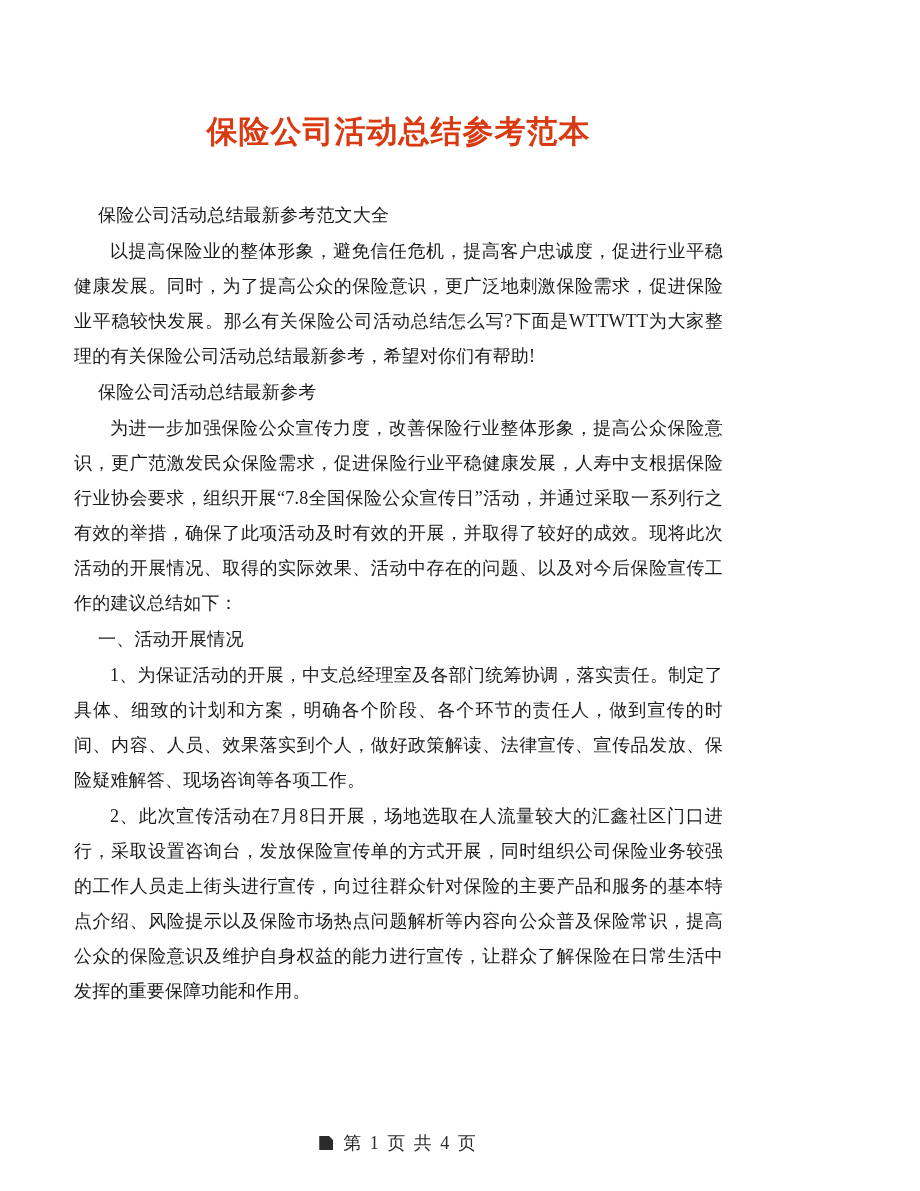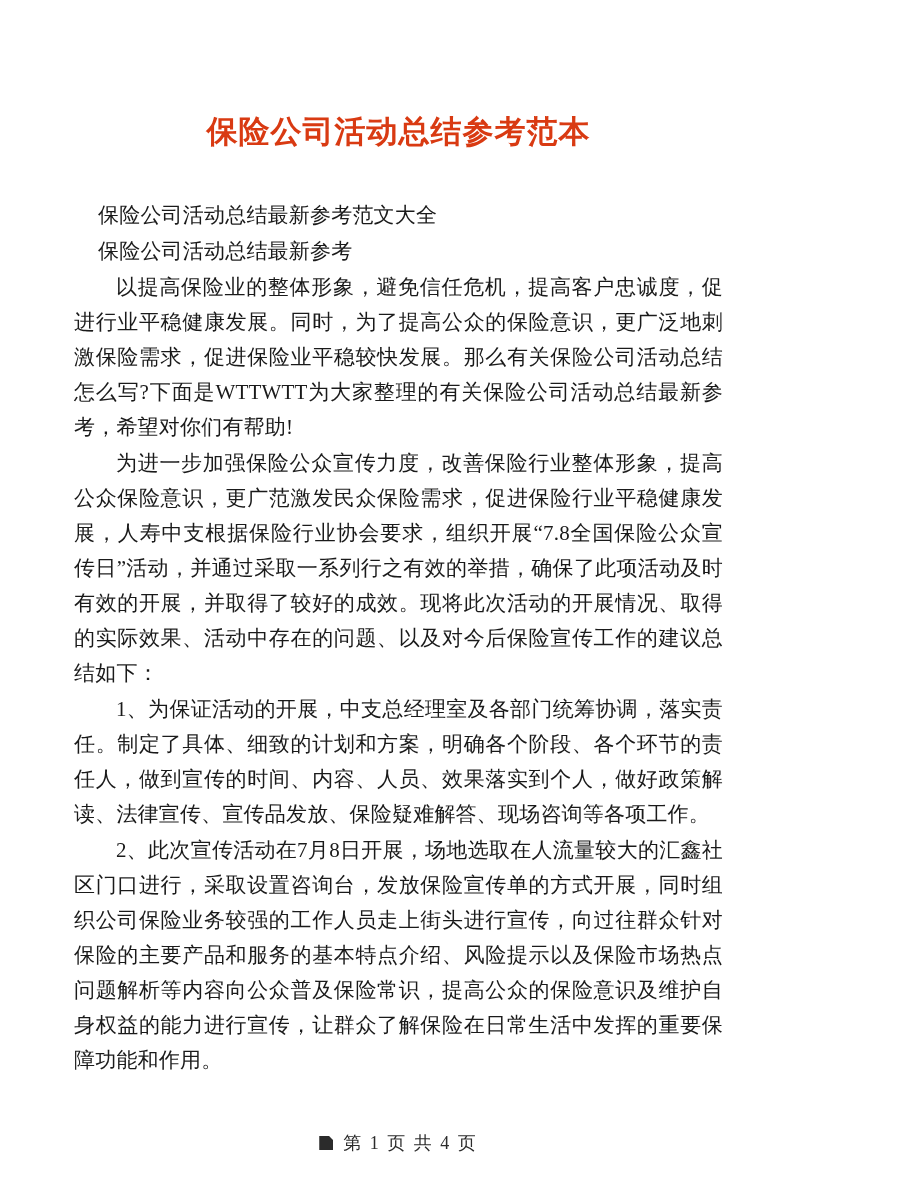--- a/index.html
+++ b/index.html
@@ -30,21 +30,21 @@
     color: #d93a12;
     text-align: center;
     letter-spacing: 1px;
     line-height: 1.3;
   }
   .body-text {
     margin-top: 46px;
   }
   .para {
     margin: 0 0 1px 0;
-    font-size: 21px;
+    font-size: 18px;
     line-height: 35px;
     text-align: justify;
     text-justify: inter-ideograph;
     color: #1a1a1a;
     letter-spacing: 0.2px;
   }
   .indent-1 {
     text-indent: 2em;
   }
   .indent-small {
@@ -76,23 +76,24 @@
 </style>
 </head>
 <body>
 
 <div class="page">
 
   <h1 class="doc-title">保险公司活动总结参考范本</h1>
 
   <div class="body-text">
     <p class="para indent-small">保险公司活动总结最新参考范文大全</p>
+    <p class="para indent-1">以提高保险业的整体形象，避免信任危机，提高客户忠诚度，促进行业平稳健康发展。同时，为了提高公众的保险意识，更广泛地刺激保险需求，促进保险业平稳较快发展。那么有关保险公司活动总结怎么写?下面是WTTWTT为大家整理的有关保险公司活动总结最新参考，希望对你们有帮助!</p>
     <p class="para indent-small">保险公司活动总结最新参考</p>
-    <p class="para indent-1">以提高保险业的整体形象，避免信任危机，提高客户忠诚度，促进行业平稳健康发展。同时，为了提高公众的保险意识，更广泛地刺激保险需求，促进保险业平稳较快发展。那么有关保险公司活动总结怎么写?下面是WTTWTT为大家整理的有关保险公司活动总结最新参考，希望对你们有帮助!</p>
     <p class="para indent-1">为进一步加强保险公众宣传力度，改善保险行业整体形象，提高公众保险意识，更广范激发民众保险需求，促进保险行业平稳健康发展，人寿中支根据保险行业协会要求，组织开展“7.8全国保险公众宣传日”活动，并通过采取一系列行之有效的举措，确保了此项活动及时有效的开展，并取得了较好的成效。现将此次活动的开展情况、取得的实际效果、活动中存在的问题、以及对今后保险宣传工作的建议总结如下：</p>
+    <p class="para indent-small">一、活动开展情况</p>
     <p class="para indent-1">1、为保证活动的开展，中支总经理室及各部门统筹协调，落实责任。制定了具体、细致的计划和方案，明确各个阶段、各个环节的责任人，做到宣传的时间、内容、人员、效果落实到个人，做好政策解读、法律宣传、宣传品发放、保险疑难解答、现场咨询等各项工作。</p>
     <p class="para indent-1">2、此次宣传活动在7月8日开展，场地选取在人流量较大的汇鑫社区门口进行，采取设置咨询台，发放保险宣传单的方式开展，同时组织公司保险业务较强的工作人员走上街头进行宣传，向过往群众针对保险的主要产品和服务的基本特点介绍、风险提示以及保险市场热点问题解析等内容向公众普及保险常识，提高公众的保险意识及维护自身权益的能力进行宣传，让群众了解保险在日常生活中发挥的重要保障功能和作用。</p>
   </div>
 
   <div class="footer">
     <span class="pg-icon"></span><span class="txt">第 1 页 共 4 页</span>
   </div>
 
 </div>
 

